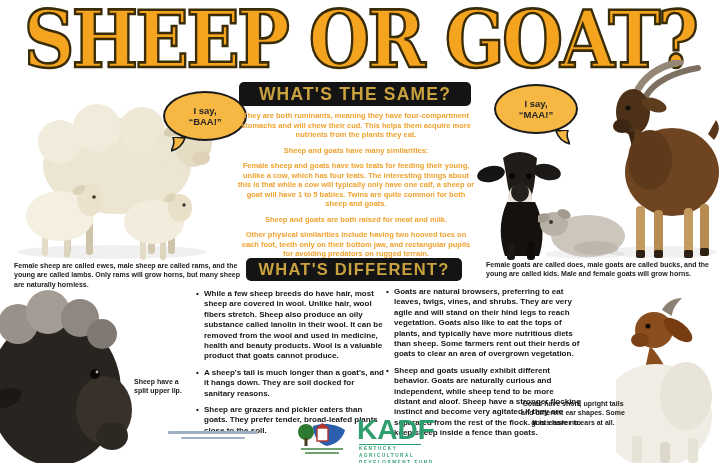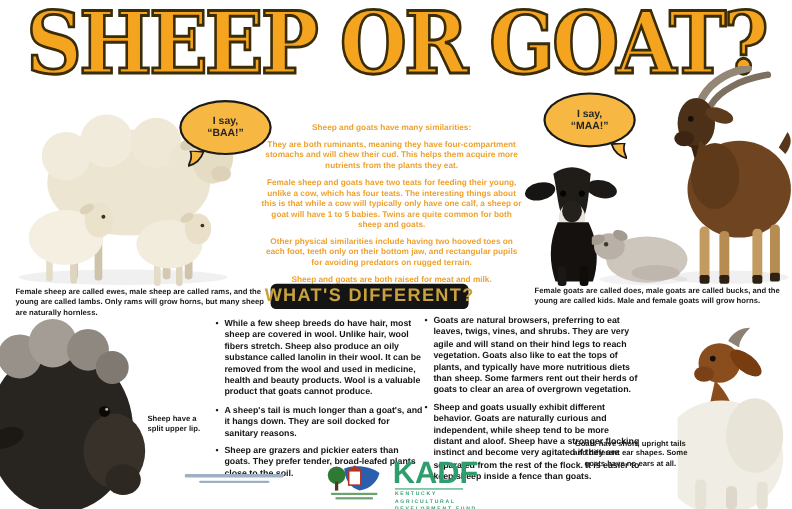--- a/index.html
+++ b/index.html
@@ -18,21 +18,21 @@
     text-shadow:0 0 1px #3a2c06;
     transform:scaleX(0.90); transform-origin:center; white-space:nowrap;
   }
   
   .bar{
     position:absolute; background:#141414; border-radius:5px;
     display:flex; align-items:center; justify-content:center;
     color:#C9A23F; font-weight:bold; letter-spacing:1.2px; white-space:nowrap;
   }
   .bar.same{ left:239px; top:82px; width:232px; height:24px; font-size:17.5px;}
-  .bar.diff{ left:246px; top:258px; width:180px; height:23px; font-size:16.5px;}
+  .bar.diff{ left:246px; top:258px; width:216px; height:23px; font-size:16.5px;}
   
   .same-text{
     position:absolute; left:237px; top:111px; width:238px;
     color:#EFA22F; font-weight:bold; font-size:7.5px; line-height:1.27;
     text-align:center;
   }
   .same-text p{ margin:0 0 6px 0; }
   
   .bubble{
     position:absolute; width:80px; height:46px; background:#F6B843;
@@ -177,26 +177,27 @@
     </svg>
   </div>
   <div class="bubble goat">
     <span>I say,</span>
     <span>“MAA!”</span>
     <svg class="tail" viewBox="0 0 18 15">
       <path d="M2 0 C 4 6, 2 10, 0 14 C 8 12, 12 7, 14 1 Z" fill="#F6B843" stroke="#1a1a1a" stroke-width="1.6"></path>
     </svg>
   </div>
 
+  <div class="bar same">WHAT'S THE SAME?</div>
   <div class="same-text">
+    <p>They are both ruminants, meaning they have four-compartment stomachs and will chew their cud. This helps them acquire more nutrients from the plants they eat.</p>
     <p>Sheep and goats have many similarities:</p>
-    <p>They are both ruminants, meaning they have four-compartment stomachs and will chew their cud. This helps them acquire more nutrients from the plants they eat.</p>
     <p>Female sheep and goats have two teats for feeding their young, unlike a cow, which has four teats. The interesting things about this is that while a cow will typically only have one calf, a sheep or goat will have 1 to 5 babies. Twins are quite common for both sheep and goats.</p>
+    <p>Sheep and goats are both raised for meat and milk.</p>
     <p>Other physical similarities include having two hooved toes on each foot, teeth only on their bottom jaw, and rectangular pupils for avoiding predators on rugged terrain.</p>
-    <p>Sheep and goats are both raised for meat and milk.</p>
   </div>
 
   <div class="cap sheep-names">Female sheep are called ewes, male sheep are called rams, and the young are called lambs. Only rams will grow horns, but many sheep are naturally hornless.</div>
   <div class="cap goat-names">Female goats are called does, male goats are called bucks, and the young are called kids. Male and female goats will grow horns.</div>
 
   <div class="bar diff">WHAT'S DIFFERENT?</div>
 
   <div class="col left">
     <div class="bullet">While a few sheep breeds do have hair, most sheep are covered in wool. Unlike hair, wool fibers stretch. Sheep also produce an oily substance called lanolin in their wool. It can be removed from the wool and used in medicine, health and beauty products. Wool is a valuable product that goats cannot produce.</div>
     <div class="bullet">A sheep's tail is much longer than a goat's, and it hangs down. They are soil docked for sanitary reasons.</div>

